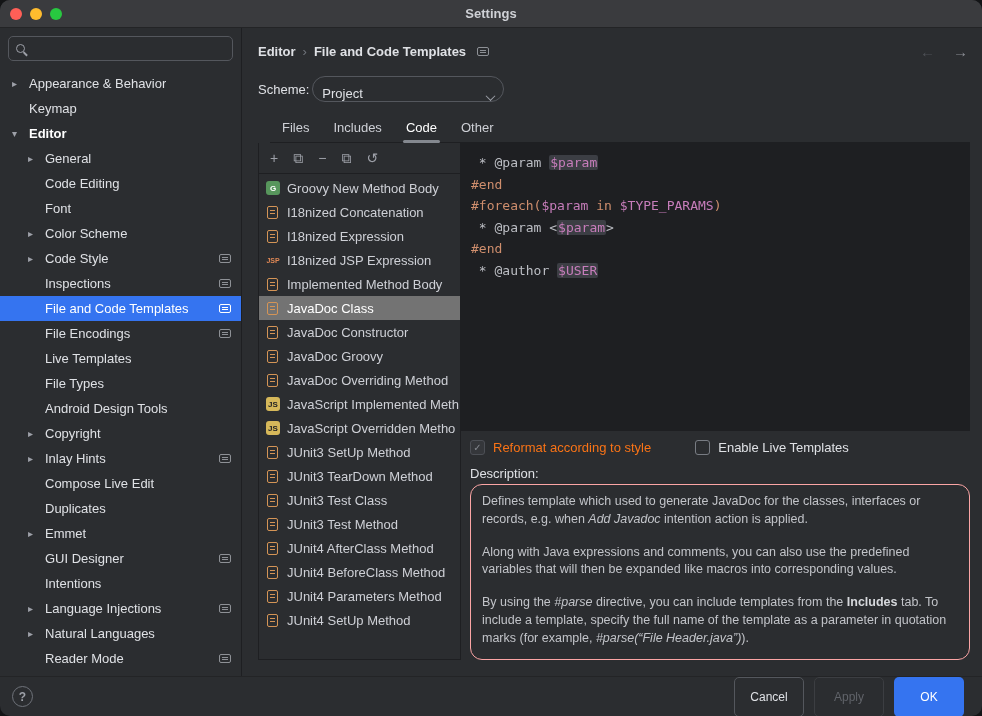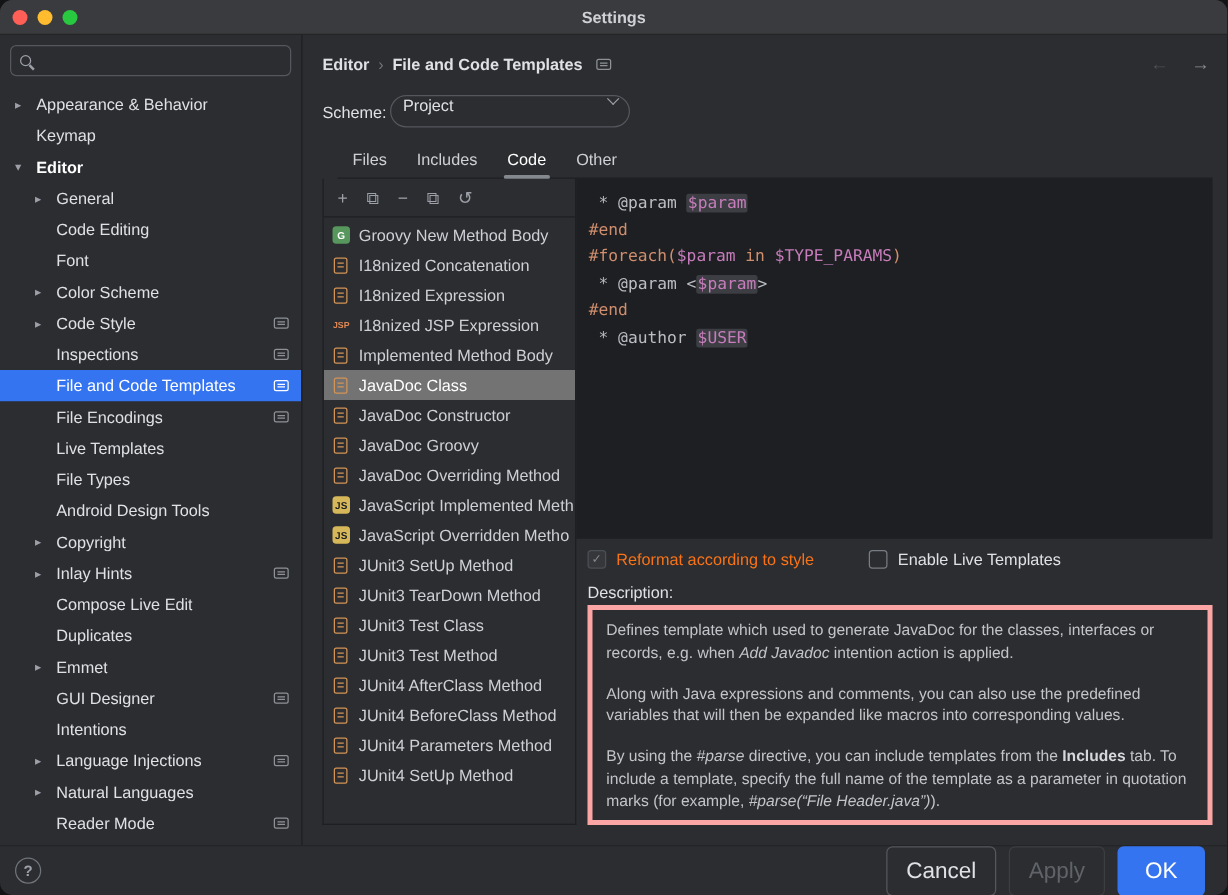--- a/index.html
+++ b/index.html
@@ -36,21 +36,21 @@
   .main{position:absolute;top:28px;left:242px;right:0;bottom:40px}
   .breadcrumb-row{position:absolute;top:8px;left:16px;right:14px;height:30px;display:flex;align-items:center}
   .breadcrumb{display:flex;align-items:center;gap:7px;font-weight:700}
   .crumb-sep{color:#6f737a;font-weight:400}
   .breadcrumb .mini-screen{margin-left:4px}
   .nav-arrows{margin-left:auto;display:flex;gap:18px;font-size:15px;font-weight:400}
   .arrow.back{color:#4e5156}
   .arrow.fwd{color:#8b8e94}
 
   .scheme-row{position:absolute;top:46px;left:16px;height:30px;display:flex;align-items:center;gap:3px}
-  .dropdown{width:192px;height:26px;border:1px solid #54575d;border-radius:13px;display:flex;align-items:flex-start;padding:0 9px;background:#2b2d30}
+  .dropdown{width:192px;height:26px;border:1px solid #54575d;border-radius:13px;display:flex;align-items:flex-end;padding:0 9px;background:#2b2d30}
   .dd-chev{width:7px;height:7px;border-right:1.5px solid #9da0a8;border-bottom:1.5px solid #9da0a8;transform:rotate(45deg) translate(-1px,-1px);margin-left:auto}
 
   .tabs-row{position:absolute;top:84px;left:28px;right:12px;height:31px;display:flex;border-bottom:1px solid #1e1f22}
   .tab{padding:0 12px;display:flex;align-items:center;position:relative;color:#ced0d6}
   .tab.active{color:#fff}
   .tab.active::after{content:"";position:absolute;left:9px;right:9px;bottom:-1px;height:3px;border-radius:2px;background:#84888f}
 
   .content{position:absolute;top:115px;left:16px;right:12px;bottom:16px;display:flex}
 
   .list-panel{width:203px;flex:none;border-left:1px solid #1e1f22;border-right:1px solid #1e1f22;border-bottom:1px solid #1e1f22;display:flex;flex-direction:column;overflow:hidden}
@@ -74,31 +74,31 @@
   .pl{color:#bcbec4}
 
   .opts-row{height:29px;flex:none;display:flex;align-items:center;gap:44px;padding-left:9px;margin-top:2px}
   .opt{display:flex;align-items:center;gap:8px}
   .cb{width:15px;height:15px;border-radius:3px;flex:none;display:flex;align-items:center;justify-content:center;font-size:10px;line-height:1}
   .cb.checked-disabled{border:1px solid #4c4f55;background:#35373b;color:#85888f}
   .cb.unchecked{border:1px solid #787c83;background:transparent;color:transparent}
   .opt.disabled .opt-label{color:#f97316}
 
   .desc-label{height:22px;flex:none;display:flex;align-items:center;padding-left:9px;color:#dfe1e5}
-  .desc-box{flex:1;margin-left:9px;border:4px solid #fca5a5;border-radius:0;background:#2b2d30;padding:8px 11px;font-size:12.5px;line-height:1.42;color:#c2c4c9;overflow:hidden}
+  .desc-box{flex:1;margin-left:9px;border:1px solid #fca5a5;border-radius:12px;background:#2b2d30;padding:8px 11px;font-size:12.5px;line-height:1.42;color:#c2c4c9;overflow:hidden}
   .desc-p{margin:0 0 15px 0}
   .desc-p:last-child{margin-bottom:0}
   .desc-p i{font-style:italic}
   .desc-p b{font-weight:700;color:#d6d8dc}
 
   
   .footer{position:absolute;left:0;right:0;bottom:0;height:40px;display:flex;align-items:center;padding:0 18px 0 12px;border-top:1px solid #232426}
   .help{width:21px;height:21px;border:1px solid #6f737a;border-radius:50%;display:flex;align-items:center;justify-content:center;color:#9da0a8;font-size:12px;font-weight:700}
   .footer-buttons{margin-left:auto;display:flex;gap:10px}
-  .btn{height:40px;min-width:70px;padding:12px 15px;border-radius:5px;display:flex;align-items:center;justify-content:center;font-size:18px}
+  .btn{height:40px;min-width:70px;padding:12px 15px;border-radius:5px;display:flex;align-items:center;justify-content:center;font-size:12px}
   .btn.cancel{border:1px solid #54575d;color:#dfe1e5}
   .btn.apply{border:1px solid #3c3e42;color:#606369}
   .btn.ok{background:#3574f0;color:#fff}
 </style>
 </head>
 <body>
 
 <div class="window">
 
   <div class="titlebar">

